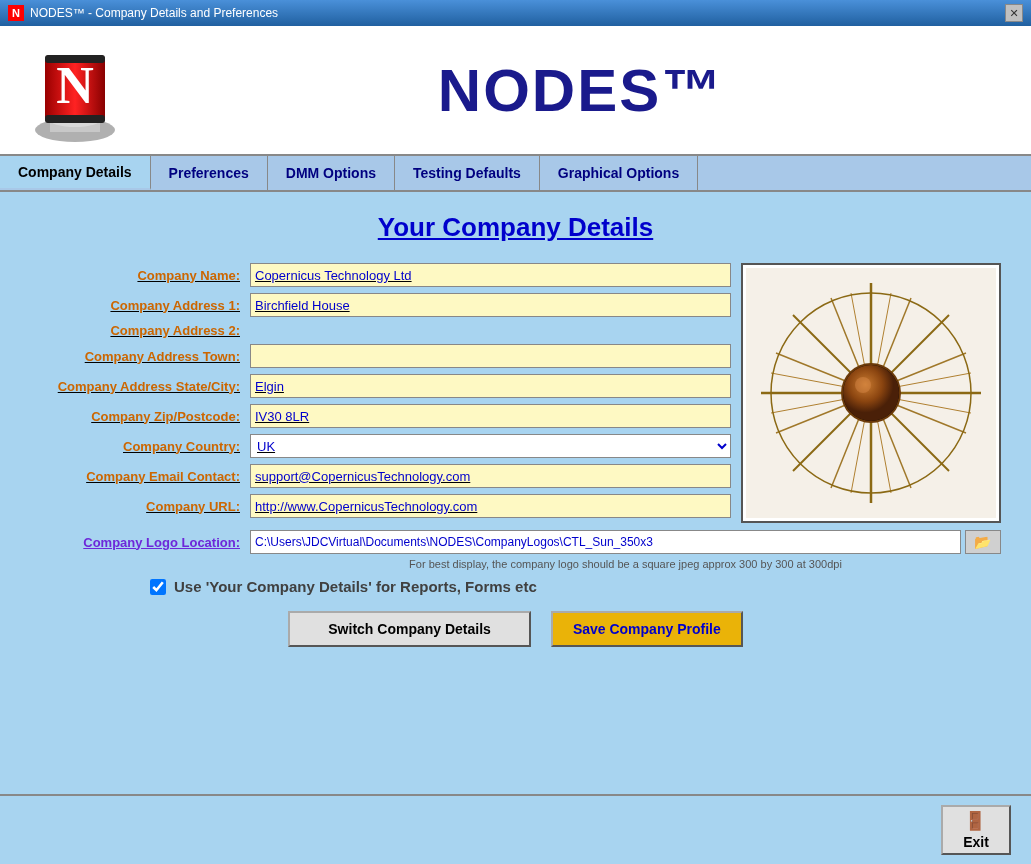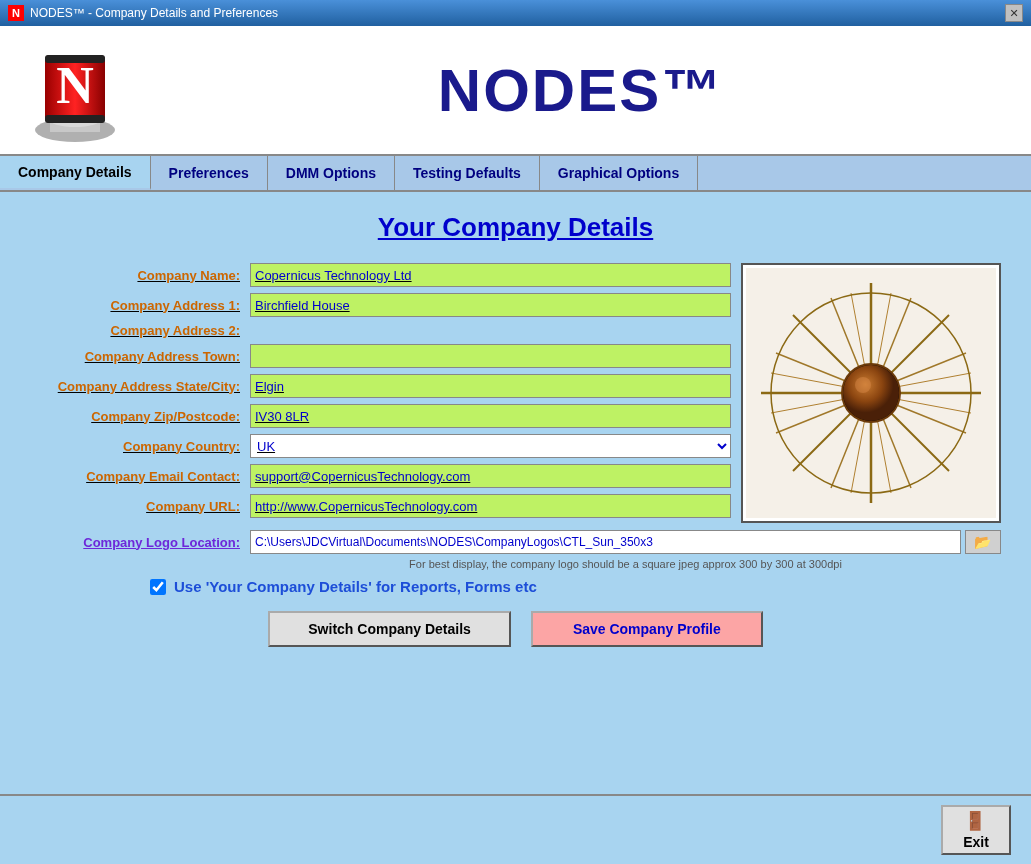--- a/index.html
+++ b/index.html
@@ -110,21 +110,21 @@
       text-align: right;
       padding-right: 10px;
       font-size: 13px;
       color: #cc6600;
       font-weight: bold;
     }
     .form-input {
       flex: 1;
       height: 24px;
       border: 1px solid #888;
-      background: #bef264;
+      background: #fef9c3;
       font-size: 13px;
       color: #0000cc;
       padding: 2px 4px;
       outline: none;
     }
     .form-select {
       flex: 1;
       height: 24px;
       border: 1px solid #888;
       background: #ffffff;
@@ -201,45 +201,45 @@
       margin-left: 120px;
     }
     .checkbox-row input[type="checkbox"] {
       margin-right: 8px;
       width: 16px;
       height: 16px;
     }
     .checkbox-label {
       font-size: 15px;
       font-weight: bold;
-      color: #1d4ed8;
+      color: #404040;
     }
 
     .button-row {
       display: flex;
       justify-content: center;
       gap: 20px;
       margin-top: 8px;
     }
     .btn-switch {
       padding: 8px 38px;
       font-size: 14px;
       font-weight: bold;
       border: 2px outset #aaa;
       background: #e0e0e0;
       cursor: pointer;
       color: #000;
       min-width: 180px;
     }
     .btn-save {
-      padding: 8px 40px;
+      padding: 8px 20px;
       font-size: 14px;
       font-weight: bold;
       border: 2px outset #aaa;
-      background: #fca5a5;
+      background: #eab308;
       cursor: pointer;
       color: #0000cc;
       min-width: 180px;
     }
 
     
     .bottom-bar {
       background: #a8d4f0;
       height: 70px;
       border-top: 2px solid #888;

